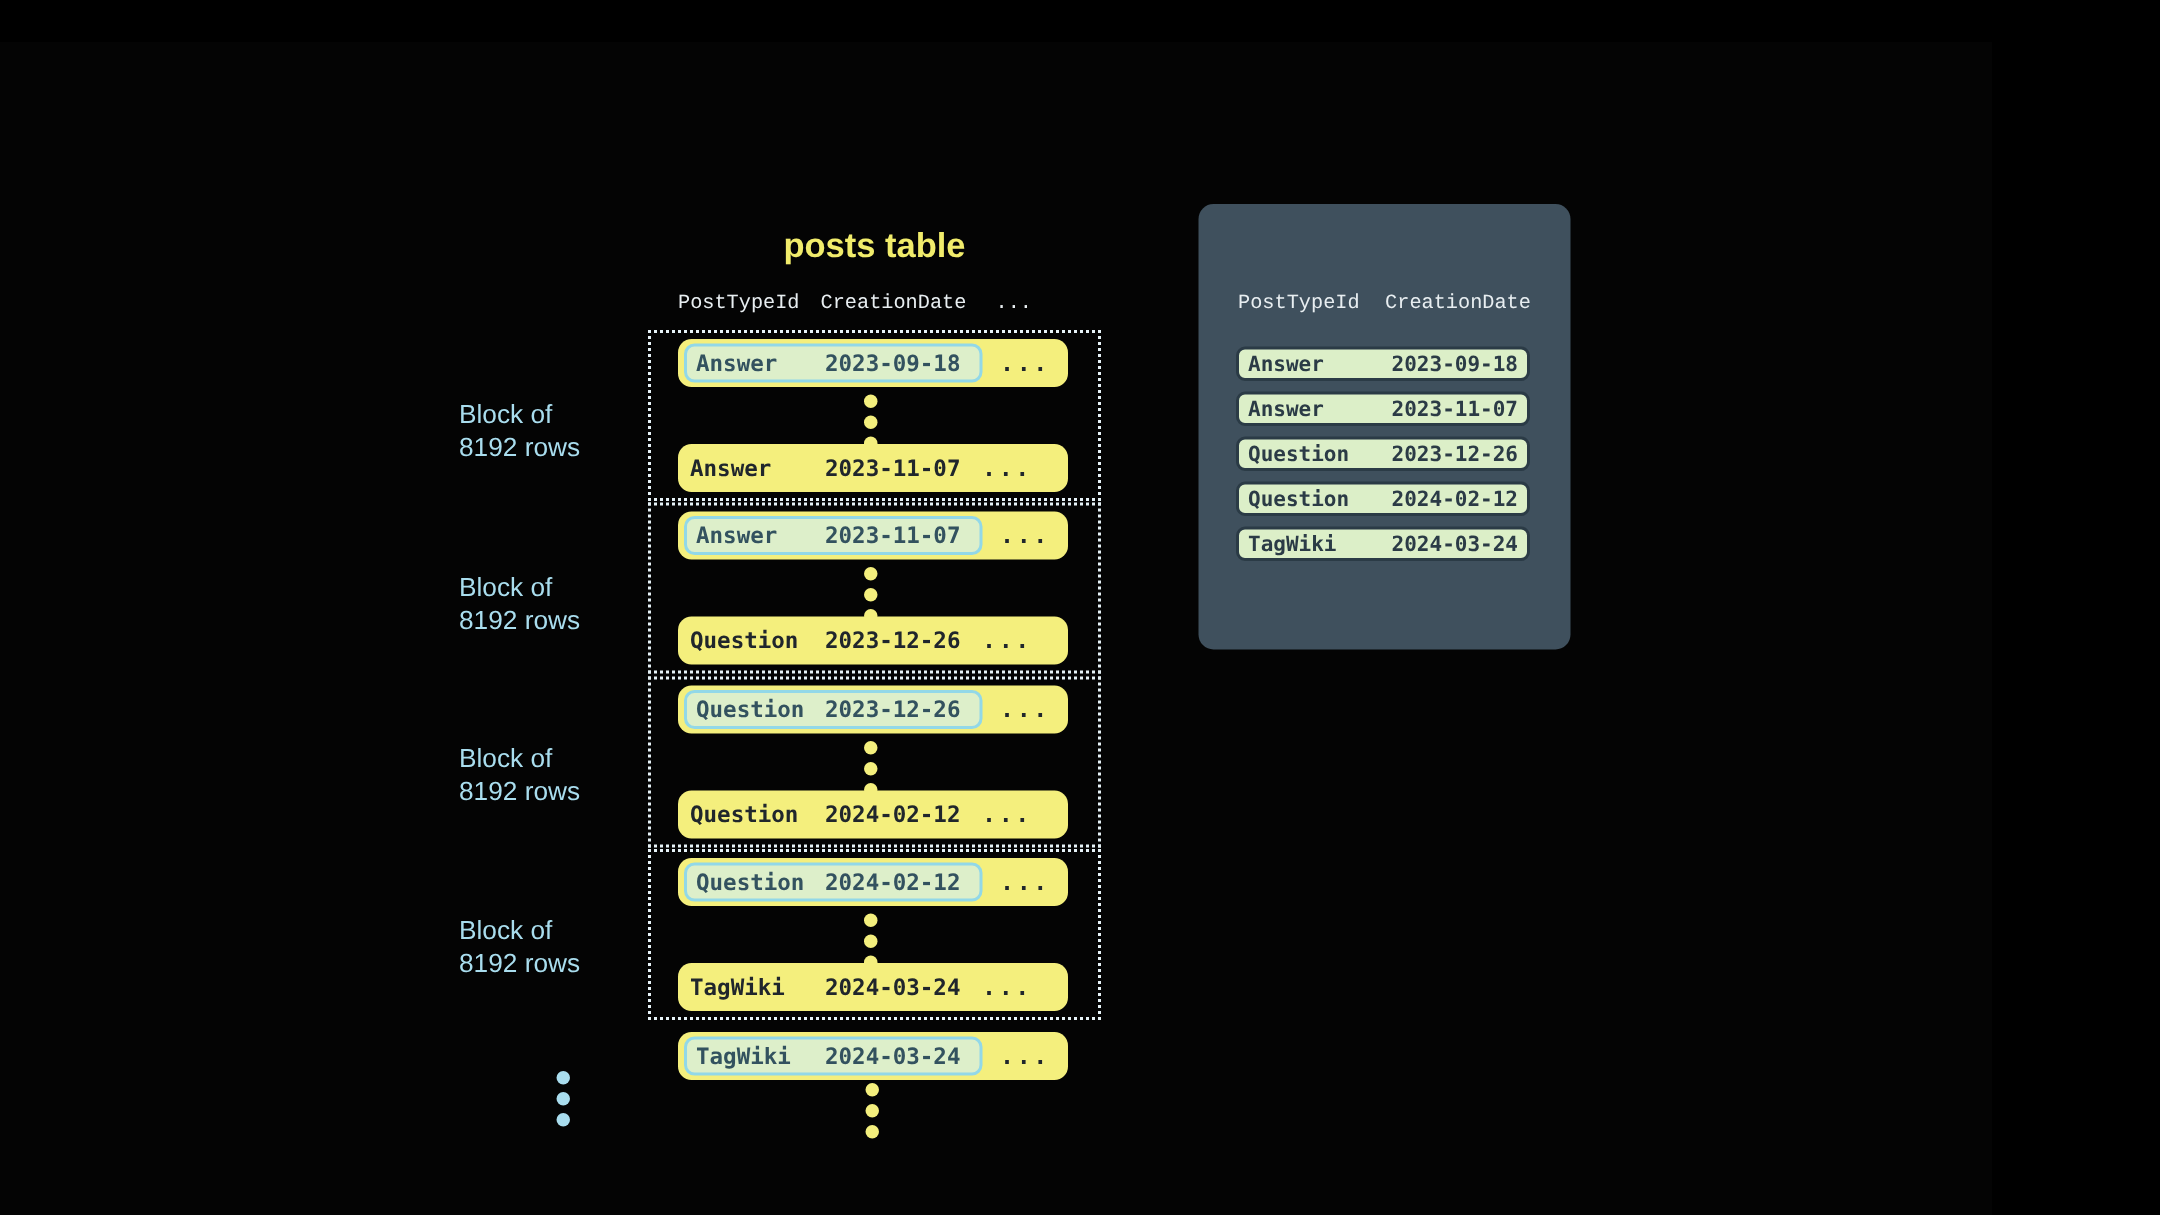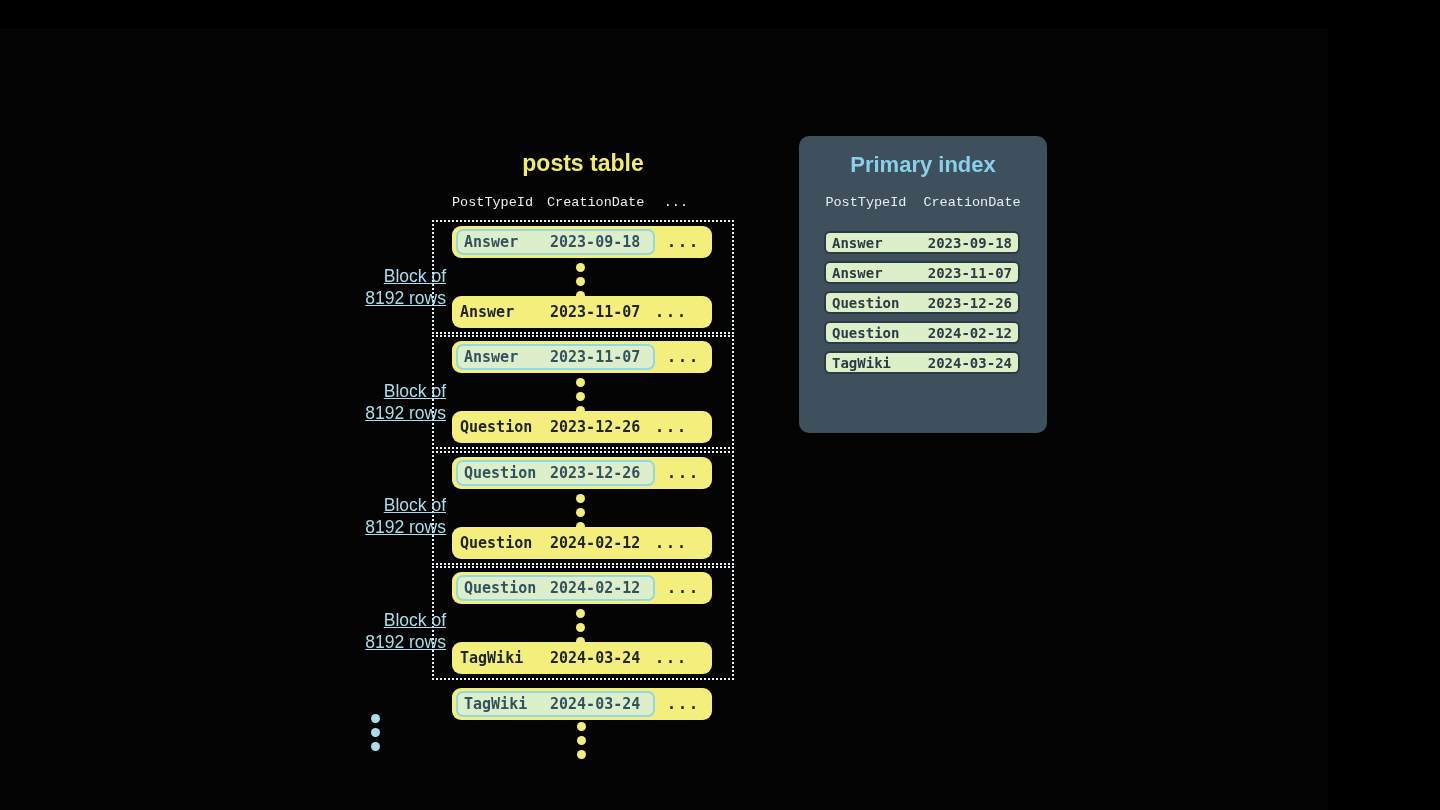--- a/index.html
+++ b/index.html
@@ -80,23 +80,22 @@
   .vdots.blue{gap:5px;}
   .dot{border-radius:50%;}
   .dot-yellow{width:9px;height:9px;background:var(--row-yellow);}
   .dot-blue{width:9px;height:9px;background:var(--label-blue);}
   .block .vdots{left:142px;top:41px;}
   .dots-table-bottom{left:577px;top:694px;}
   .dots-left-bottom{left:371px;top:686px;}
 
   .block-label{
     position:absolute;left:306px;width:140px;
-    text-align:right;font-size:17.5px;line-height:21.5px;
+    text-align:left;font-size:17.5px;line-height:21.5px;
     color:var(--label-blue);
-    text-decoration:underline;
   }
   .label-1{top:238px;} .label-2{top:353px;} .label-3{top:467px;} .label-4{top:582px;}
 
   
   .index-panel{
     position:absolute;left:799px;top:108px;width:248px;height:297px;
     background:var(--panel-bg);border-radius:10px;
   }
   .index-title{
     position:absolute;left:0;top:16px;width:100%;
@@ -242,21 +241,20 @@
   <div class="block-label label-3">
     <div>Block of</div>
     <div>8192 rows</div>
   </div>
   <div class="block-label label-4">
     <div>Block of</div>
     <div>8192 rows</div>
   </div>
 
   <div class="index-panel">
-    <div class="index-title">Primary index</div>
     <div class="index-header mono">
       <span>PostTypeId</span>
       <span>CreationDate</span>
     </div>
     <div class="index-pill pill-1">
       <span>Answer</span>
       <span>2023-09-18</span>
     </div>
     <div class="index-pill pill-2">
       <span>Answer</span>

